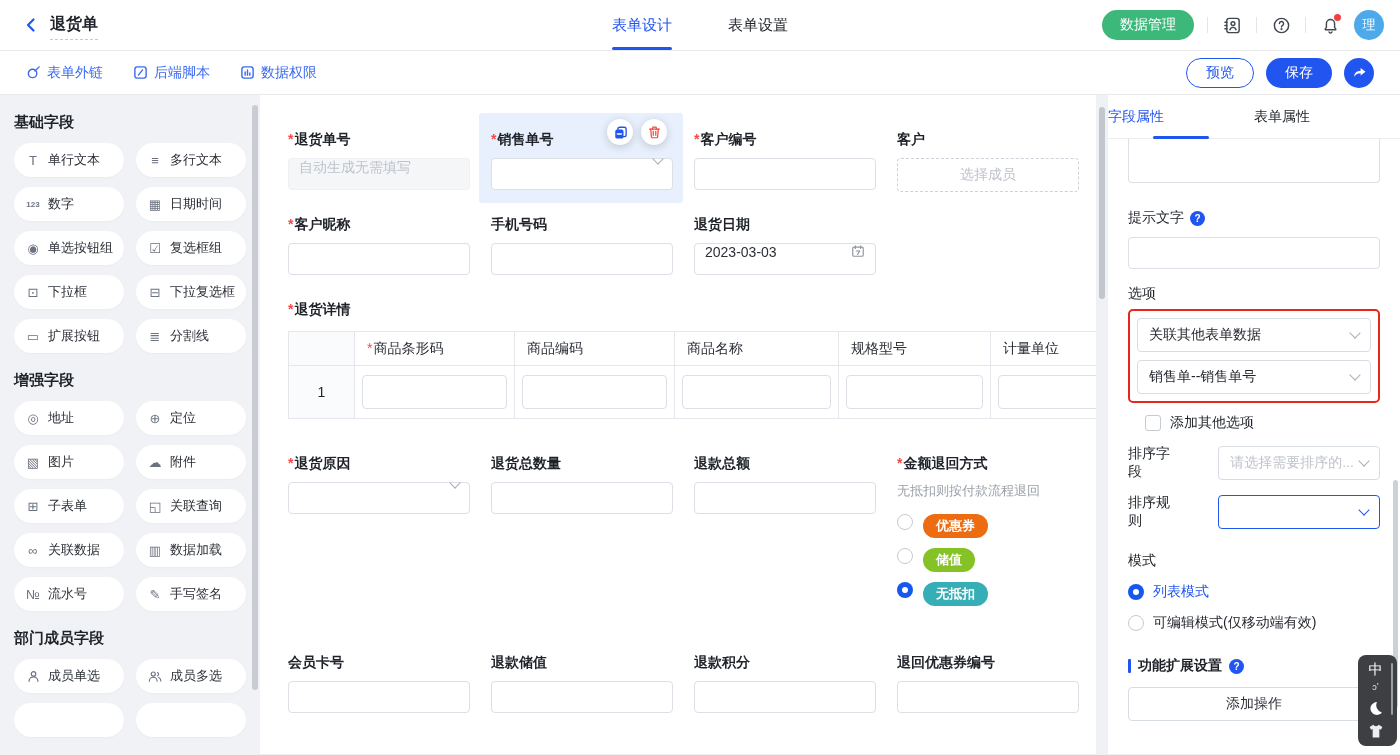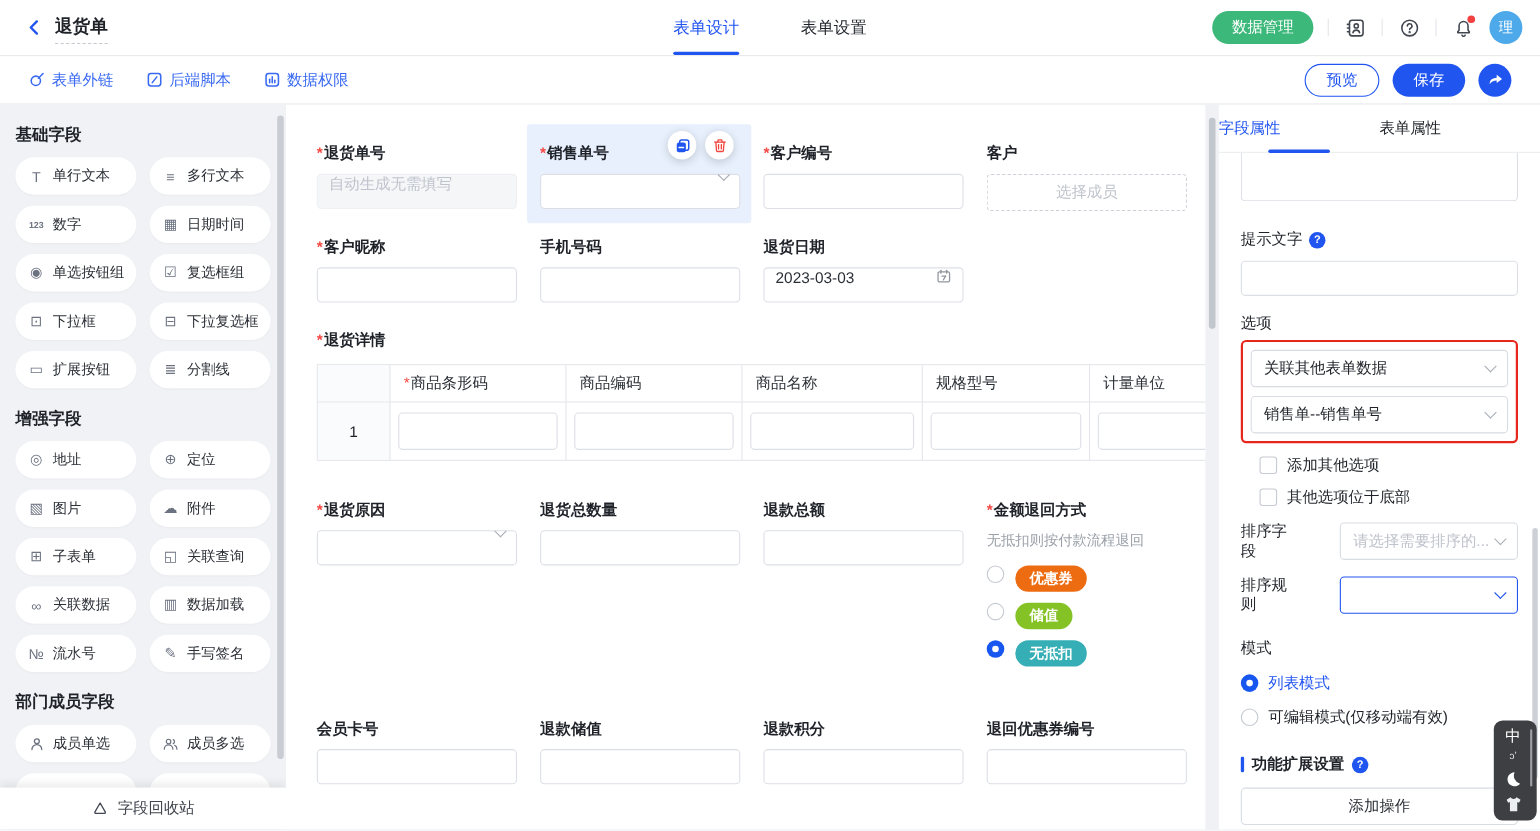--- a/index.html
+++ b/index.html
@@ -310,26 +310,20 @@
               <span>成员多选</span>
             </div>
           </div>
         </div>
       </div>
     <div class="pills partial">
       <div class="pill"></div>
       <div class="pill"></div>
     </div>
     <div class="sb-thumb"></div>
-    <div class="recycle">
-      <svg width="16" height="16" viewBox="0 0 24 24" fill="none" stroke="#41464f" stroke-width="1.8" stroke-linejoin="round">
-          <path d="M12 4.5 L19 16.5 a1.4 1.4 0 0 1 -1.2 2.1 H6.2 A1.4 1.4 0 0 1 5 16.5 Z"></path>
-        </svg>
-      <span>字段回收站</span>
-    </div>
   </div>
 
   <div class="canvas">
     <div class="grid4">
       <div>
         <div class="f-label">
             <span class="req">退货单号</span>
           </div>
         <div class="inp disabled">
             <span class="ph">自动生成无需填写</span>
@@ -548,24 +542,20 @@
           <i class="chev"></i>
       </div>
       <div class="p-select">
         <span>销售单--销售单号</span>
           <i class="chev"></i>
       </div>
     </div>
     <div class="check-row">
       <span class="cbx"></span>
       <span>添加其他选项</span>
-    </div>
-    <div class="check-row">
-      <span class="cbx"></span>
-      <span>其他选项位于底部</span>
     </div>
     <div class="sort-row">
       <span>排序字段</span>
       <div class="p-select">
         <span class="ph">请选择需要排序的...</span>
           <i class="chev"></i>
       </div>
     </div>
     <div class="sort-row">
       <span>排序规则</span>

